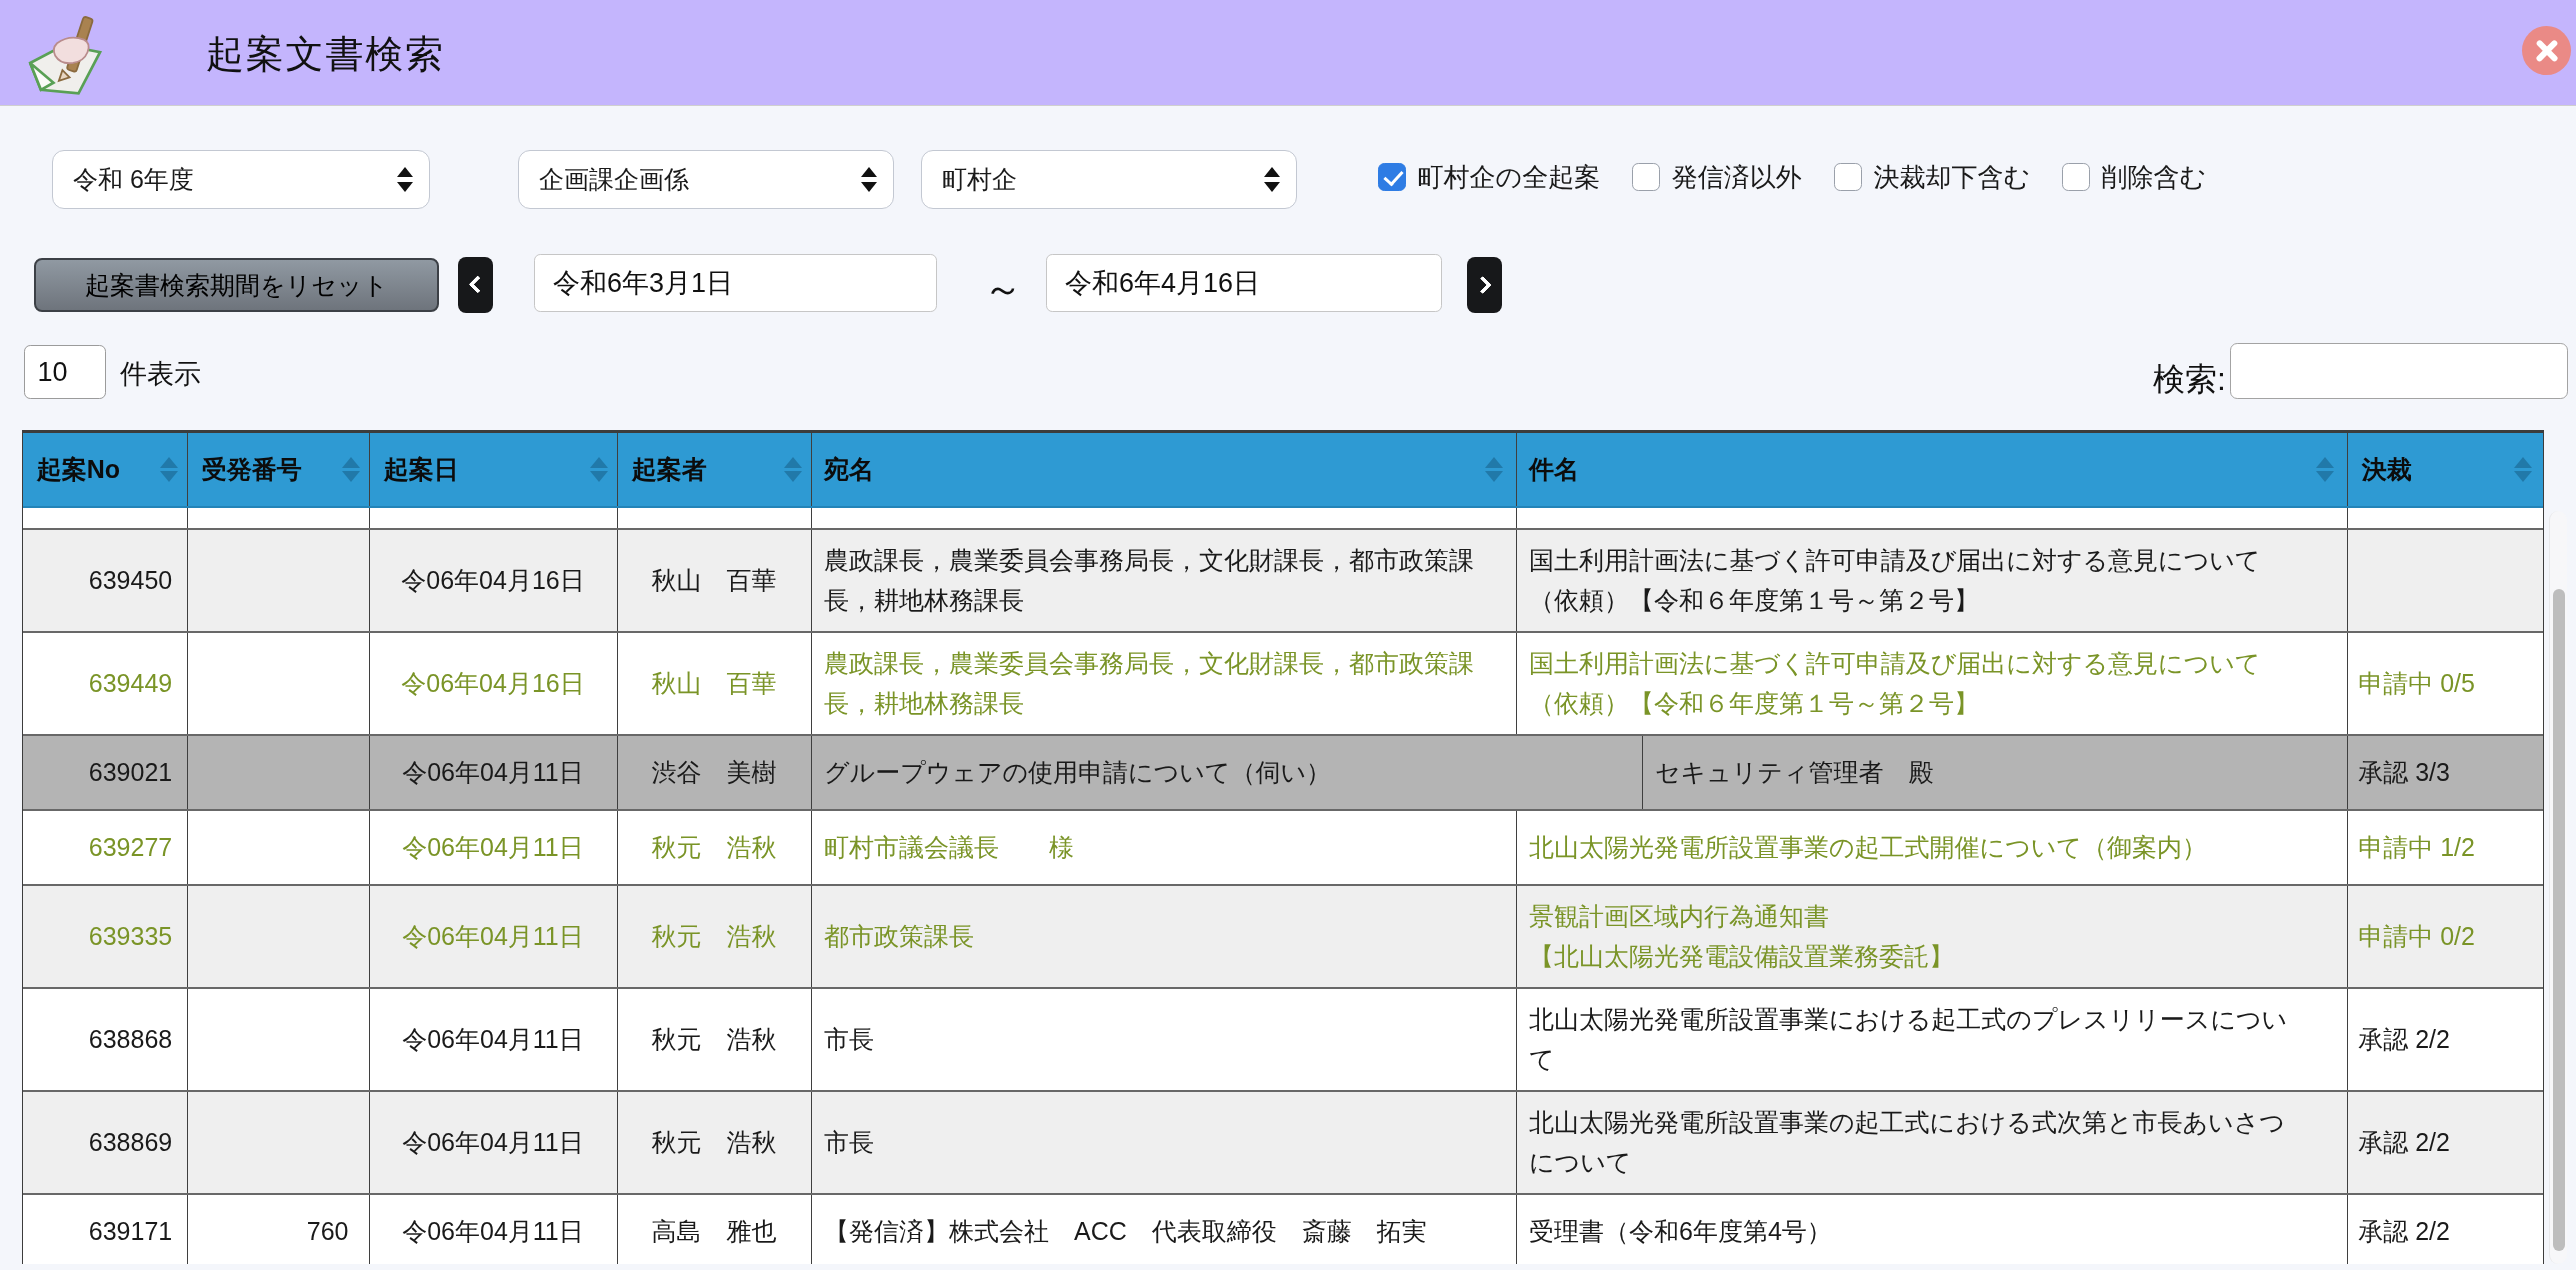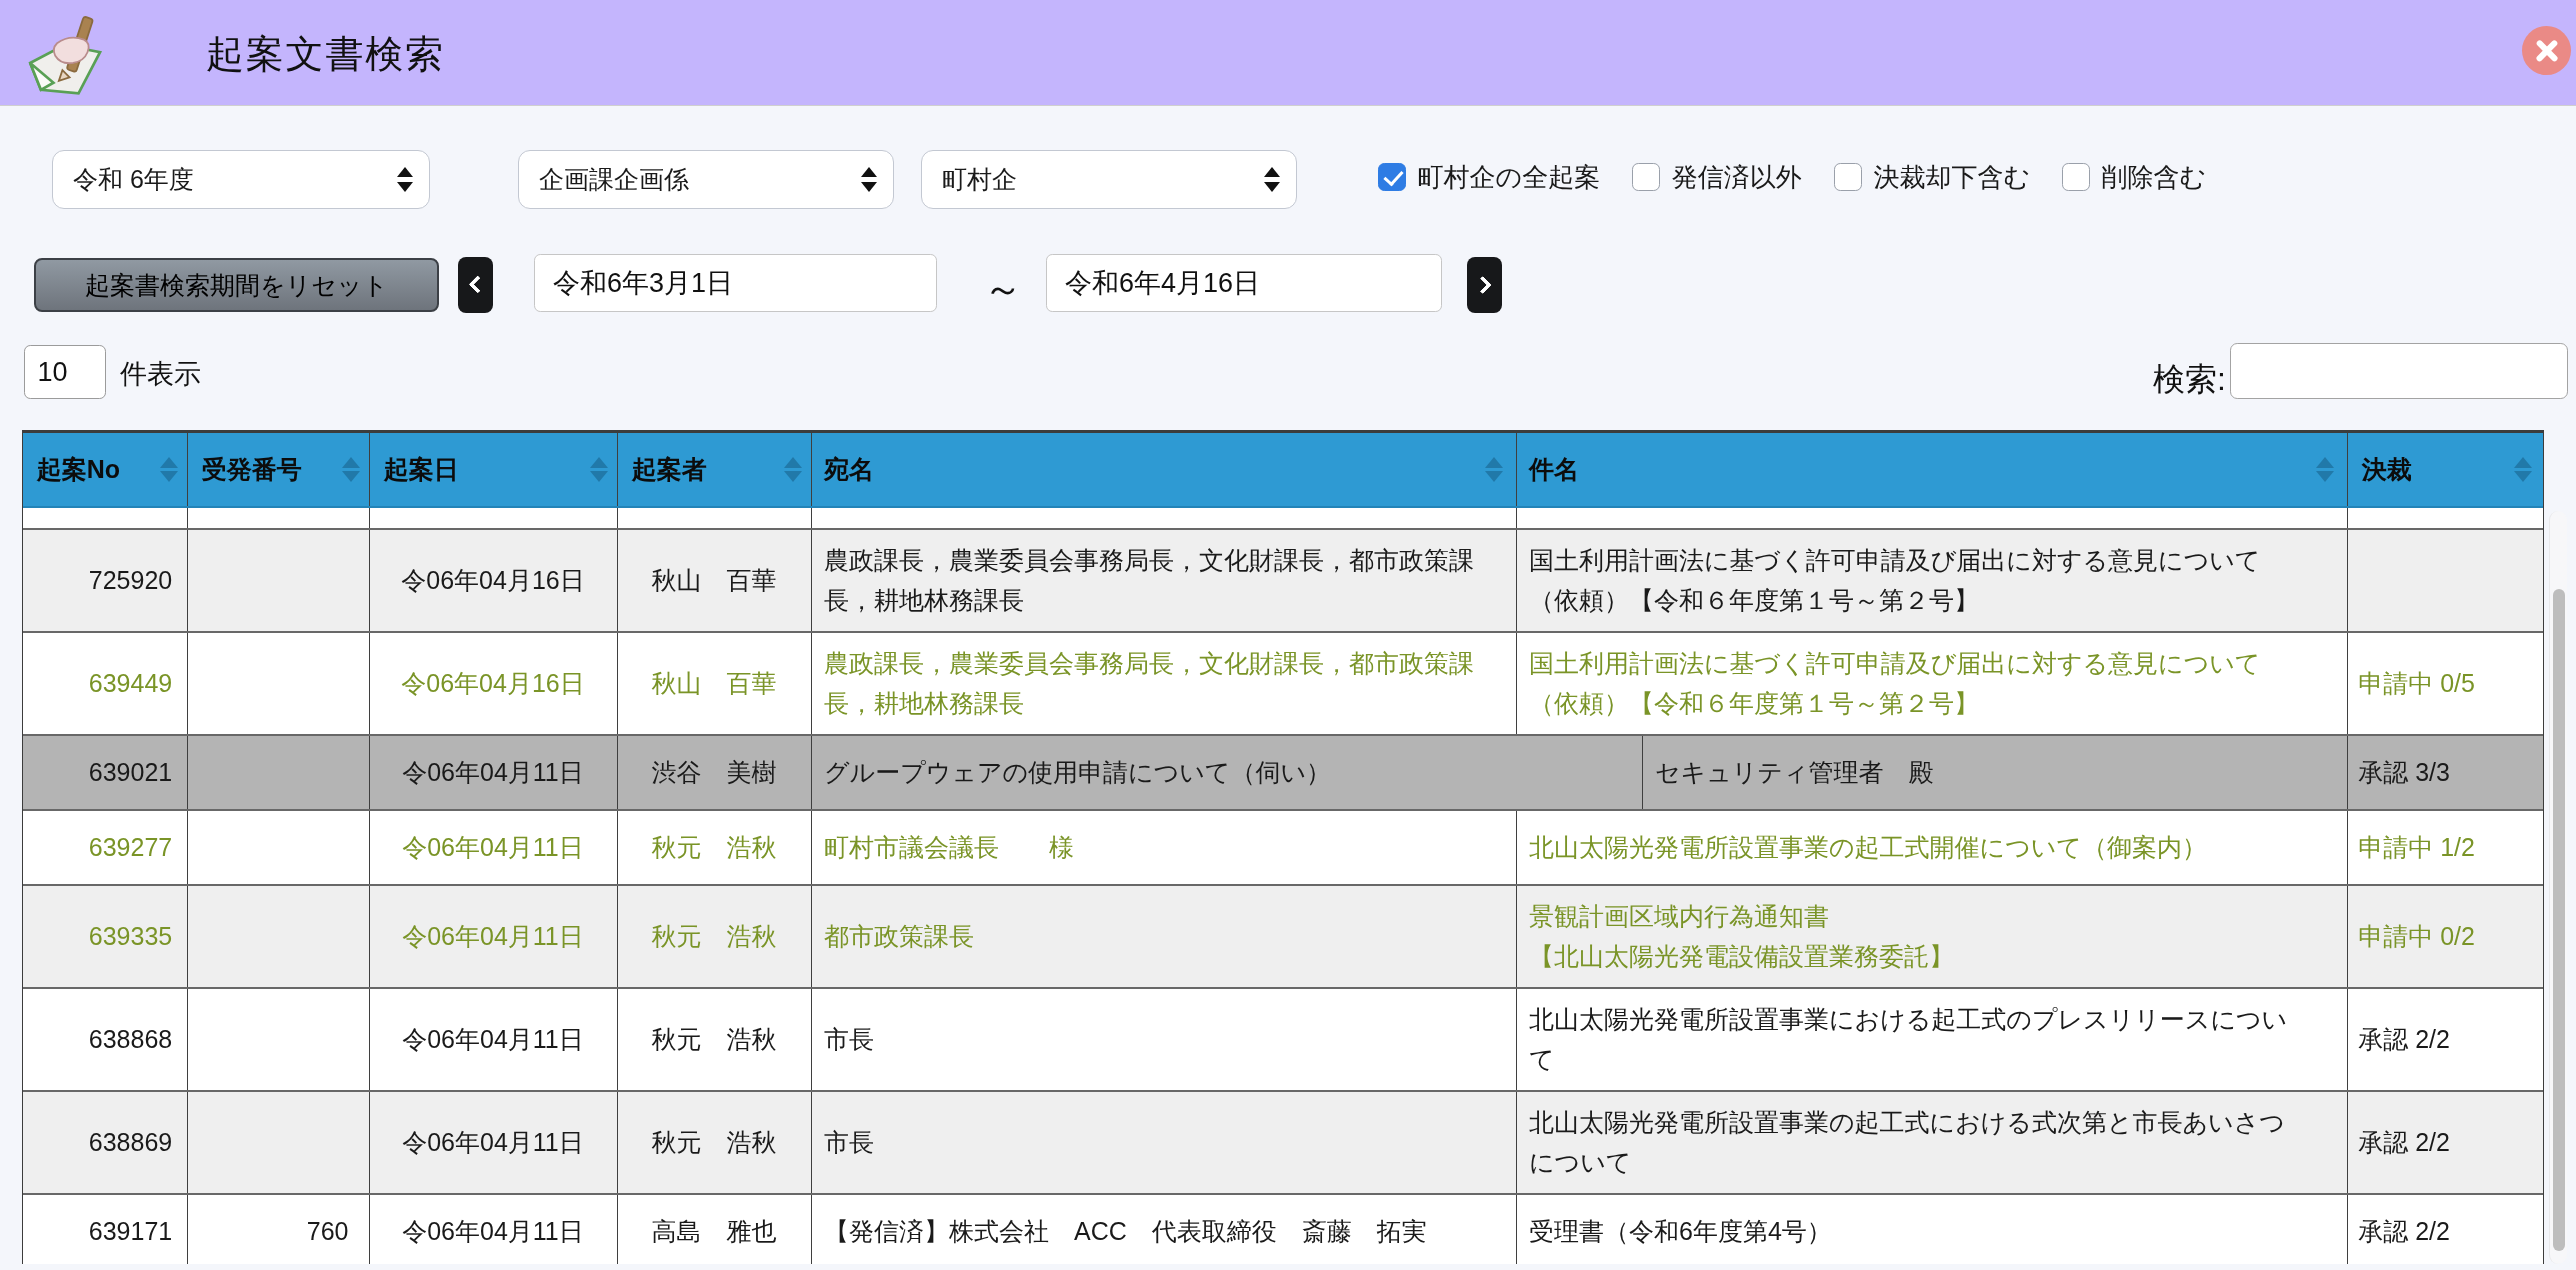--- a/index.html
+++ b/index.html
@@ -223,21 +223,21 @@
       <div class="cell c0"></div>
       <div class="cell c1"></div>
       <div class="cell c2"></div>
       <div class="cell c3"></div>
       <div class="cell c4"></div>
       <div class="cell c5"></div>
       <div class="cell c6"></div>
     </div>
   <div>
       <div class="trow shade">
-    <div class="cell c0">725920</div>
+    <div class="cell c0">639450</div>
     <div class="cell c1"></div>
     <div class="cell c2">令06年04月16日</div>
     <div class="cell c3">秋山　百華</div>
     <div class="cell c4">農政課長，農業委員会事務局長，文化財課長，都市政策課
 長，耕地林務課長</div>
     <div class="cell c5">国土利用計画法に基づく許可申請及び届出に対する意見について
 （依頼）【令和６年度第１号～第２号】</div>
     <div class="cell c6"></div>
   </div>
       <div class="trow green">

